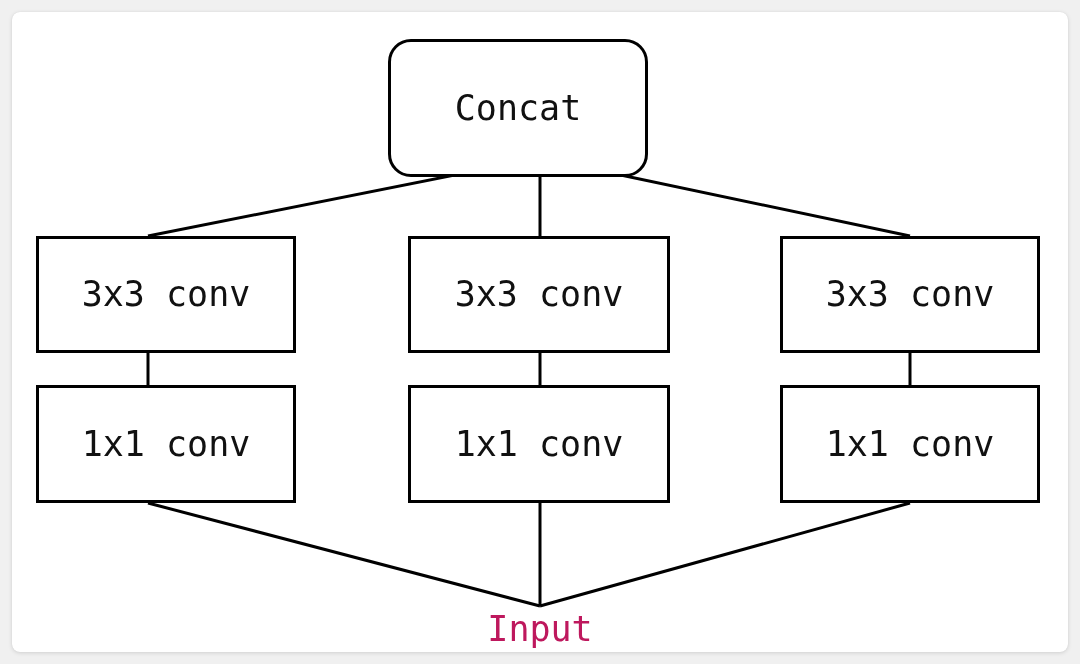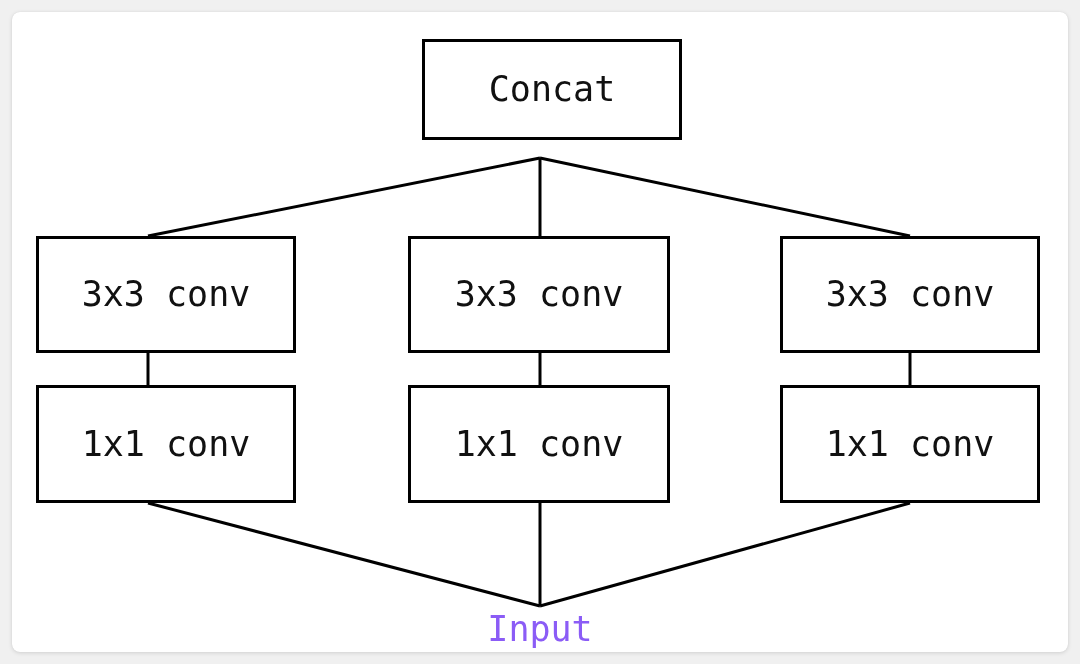--- a/index.html
+++ b/index.html
@@ -50,26 +50,26 @@
     line-height: 1;
     color: #111111;
     letter-spacing: 0px;
     white-space: pre;
   }
   .plain-label {
     position: absolute;
     font-family: "DejaVu Sans Mono", "Liberation Mono", monospace;
     font-size: 35px;
     line-height: 1;
-    color: #8b5cf6;
+    color: #be185d;
     white-space: pre;
     text-align: center;
   }
   
-  #box-concat      { left: 422px; top: 39px;  width: 260px; height: 101px; }
+  #box-concat      { left: 388px; top: 39px;  width: 260px; height: 138px; border-radius: 23px; }
   #box-conv3-left  { left: 36px;  top: 236px; width: 260px; height: 117px; }
   #box-conv3-mid   { left: 408px; top: 236px; width: 262px; height: 117px; }
   #box-conv3-right { left: 780px; top: 236px; width: 260px; height: 117px; }
   #box-conv1-left  { left: 36px;  top: 385px; width: 260px; height: 118px; }
   #box-conv1-mid   { left: 408px; top: 385px; width: 262px; height: 118px; }
   #box-conv1-right { left: 780px; top: 385px; width: 260px; height: 118px; }
   #label-input     { left: 440px; top: 612px; width: 200px; }
 </style>
 </head>
 <body>

